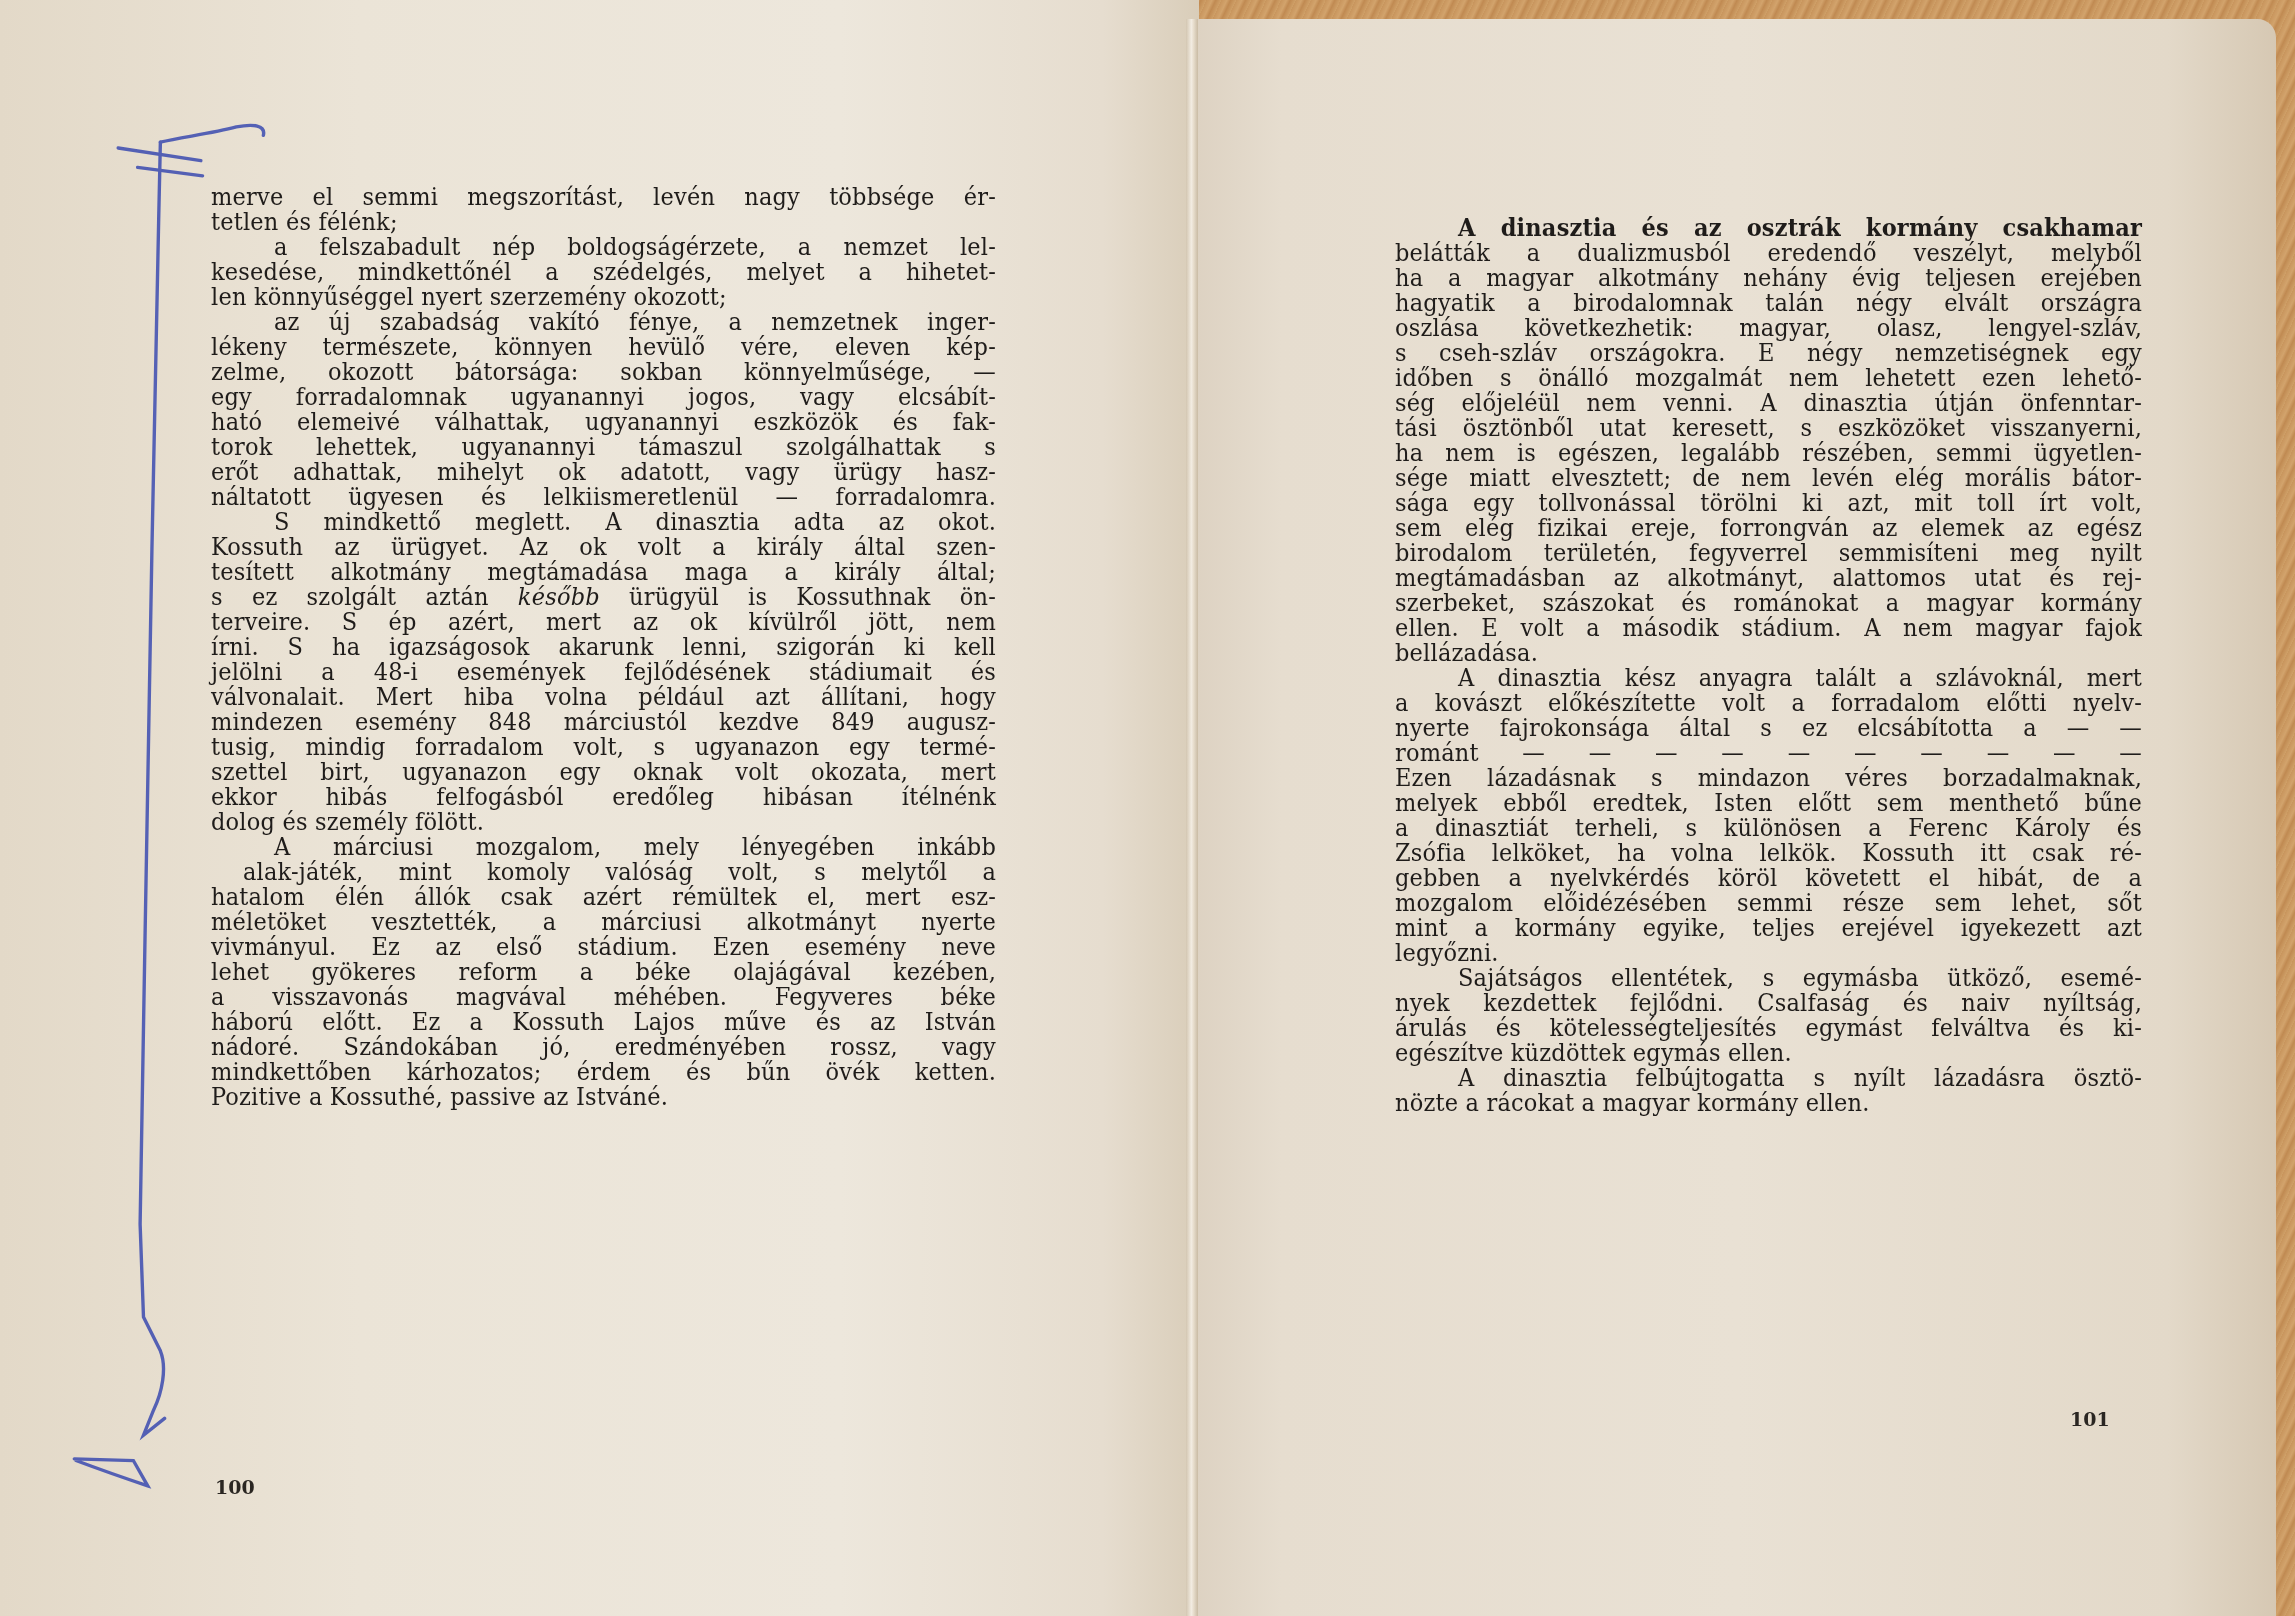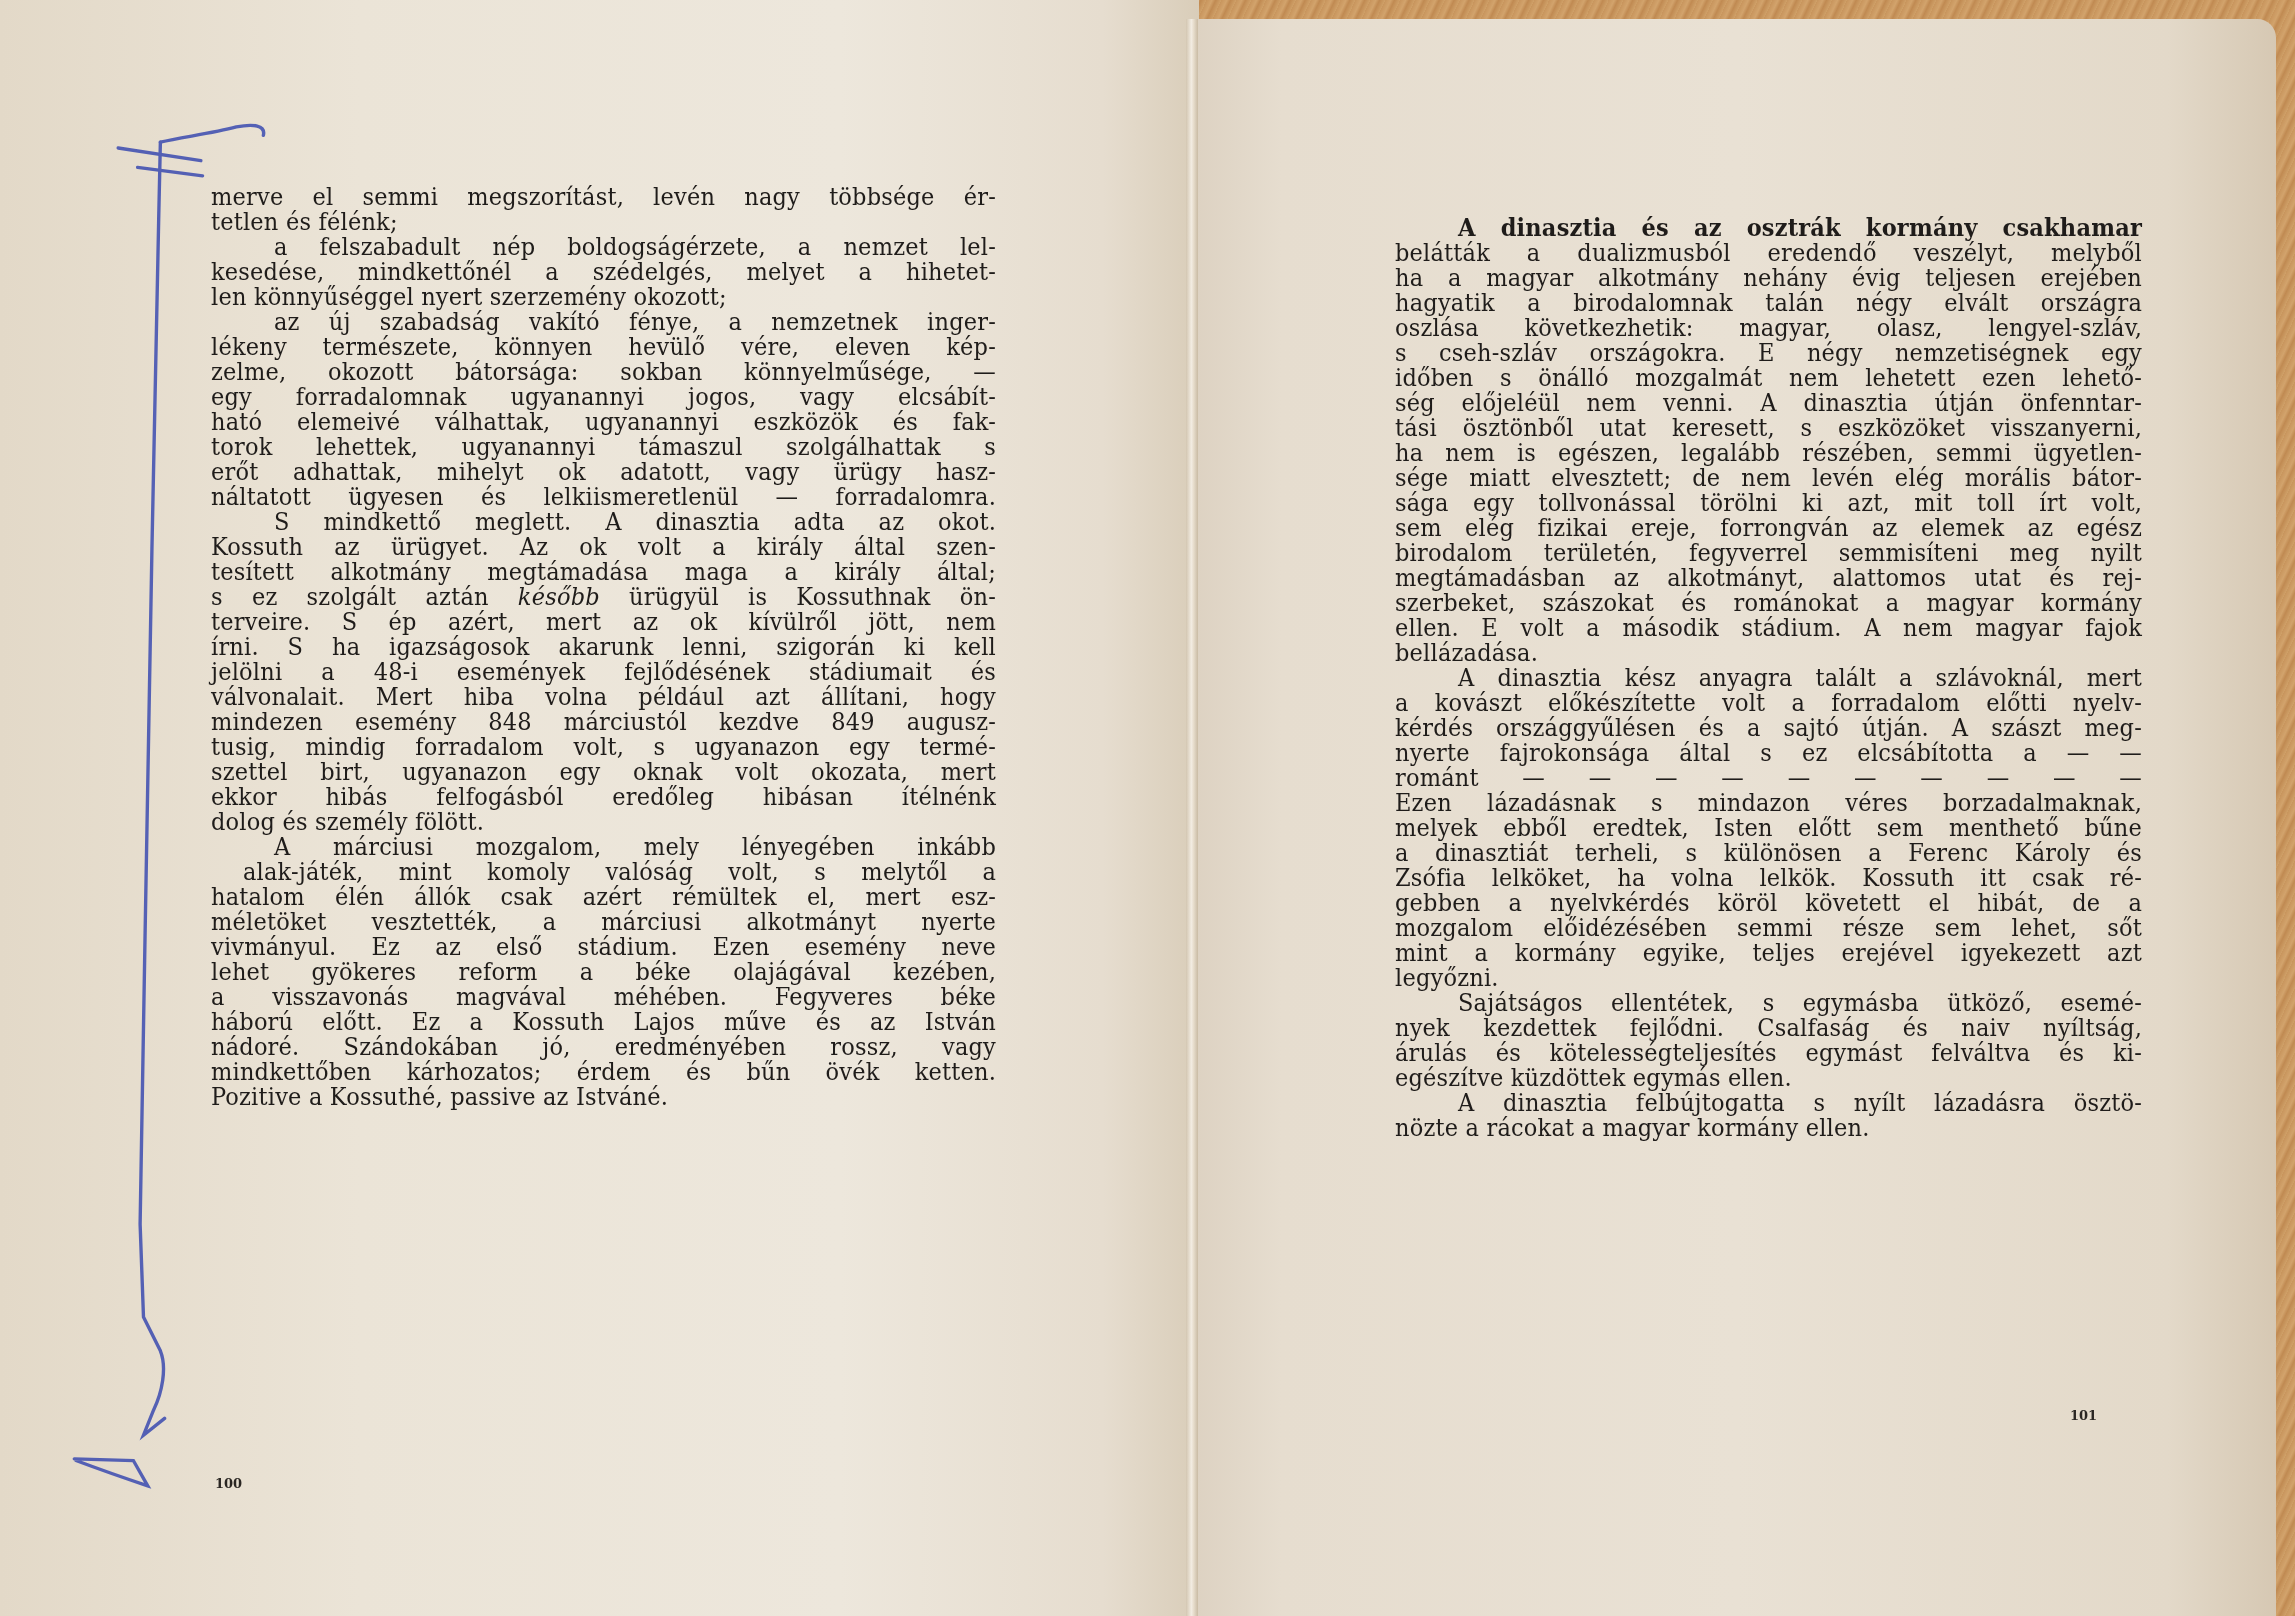--- a/index.html
+++ b/index.html
@@ -43,21 +43,21 @@
   .line {
     display: block;
     white-space: nowrap;
     text-align: justify;
     text-align-last: justify;
     transform-origin: left center;
   }
   .line.last { text-align-last: left; }
   .line.indent { padding-left: 63px; }
   .page-num {
-    position: absolute; font-size: 13px; font-weight: bold; color: #2a2622;
+    position: absolute; font-size: 19px; font-weight: bold; color: #2a2622;
   }
   .pn-left { left: 215px; top: 1476px; }
   .pn-right { left: 2070px; top: 1408px; }
   .pen { position: absolute; left: 0; top: 0; pointer-events: none; }
   .ital { font-style: italic; }
 </style>
 </head>
 <body>
 
 <div class="wood"></div>
@@ -121,21 +121,20 @@
     <span class="line" style="display: block;">sége miatt elvesztett; de nem levén elég morális bátor-</span>
     <span class="line" style="display: block;">sága egy tollvonással törölni ki azt, mit toll írt volt,</span>
     <span class="line" style="display: block;">sem elég fizikai ereje, forrongván az elemek az egész</span>
     <span class="line" style="display: block;">birodalom területén, fegyverrel semmisíteni meg nyilt</span>
     <span class="line" style="display: block;">megtámadásban az alkotmányt, alattomos utat és rej-</span>
     <span class="line" style="display: block;">szerbeket, szászokat és románokat a magyar kormány</span>
     <span class="line" style="display: block;">ellen. E volt a második stádium. A nem magyar fajok</span>
     <span class="line last" style="display: block;">bellázadása.</span>
     <span class="line indent" style="display: block;">A dinasztia kész anyagra talált a szlávoknál, mert</span>
     <span class="line" style="display: block;">a kovászt előkészítette volt a forradalom előtti nyelv-</span>
-    <span class="line" style="display: block;">kérdés országgyűlésen és a sajtó útján. A szászt meg-</span>
     <span class="line" style="display: block;">nyerte fajrokonsága által s ez elcsábította a — —</span>
     <span class="line" style="display: block;">románt — — — — — — — — — —</span>
     <span class="line" style="display: block;">Ezen lázadásnak s mindazon véres borzadalmaknak,</span>
     <span class="line" style="display: block;">melyek ebből eredtek, Isten előtt sem menthető bűne</span>
     <span class="line" style="display: block;">a dinasztiát terheli, s különösen a Ferenc Károly és</span>
     <span class="line" style="display: block;">Zsófia lelköket, ha volna lelkök. Kossuth itt csak ré-</span>
     <span class="line" style="display: block;">gebben a nyelvkérdés köröl követett el hibát, de a</span>
     <span class="line" style="display: block;">mozgalom előidézésében semmi része sem lehet, sőt</span>
     <span class="line" style="display: block;">mint a kormány egyike, teljes erejével igyekezett azt</span>
     <span class="line last" style="display: block;">legyőzni.</span>

